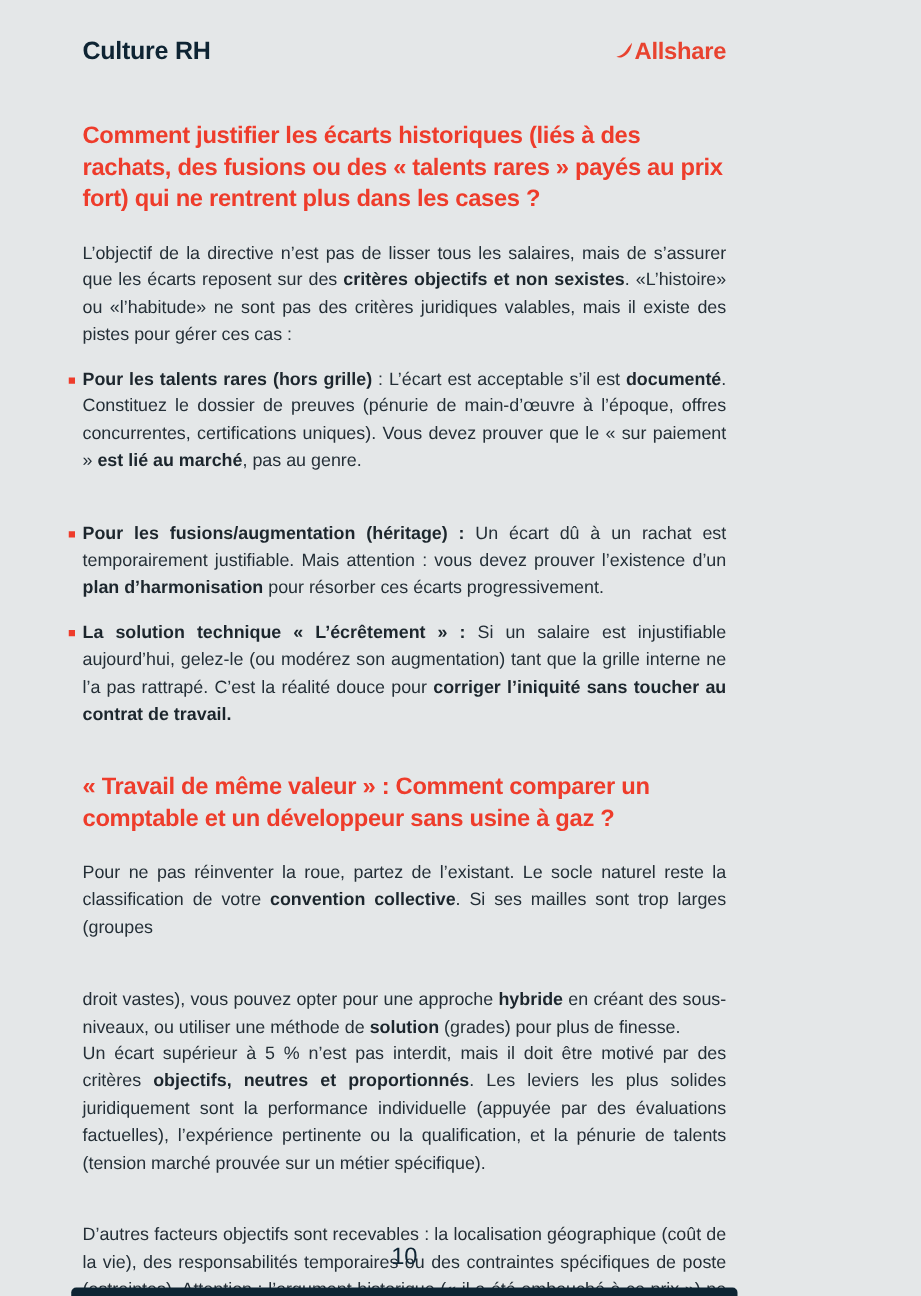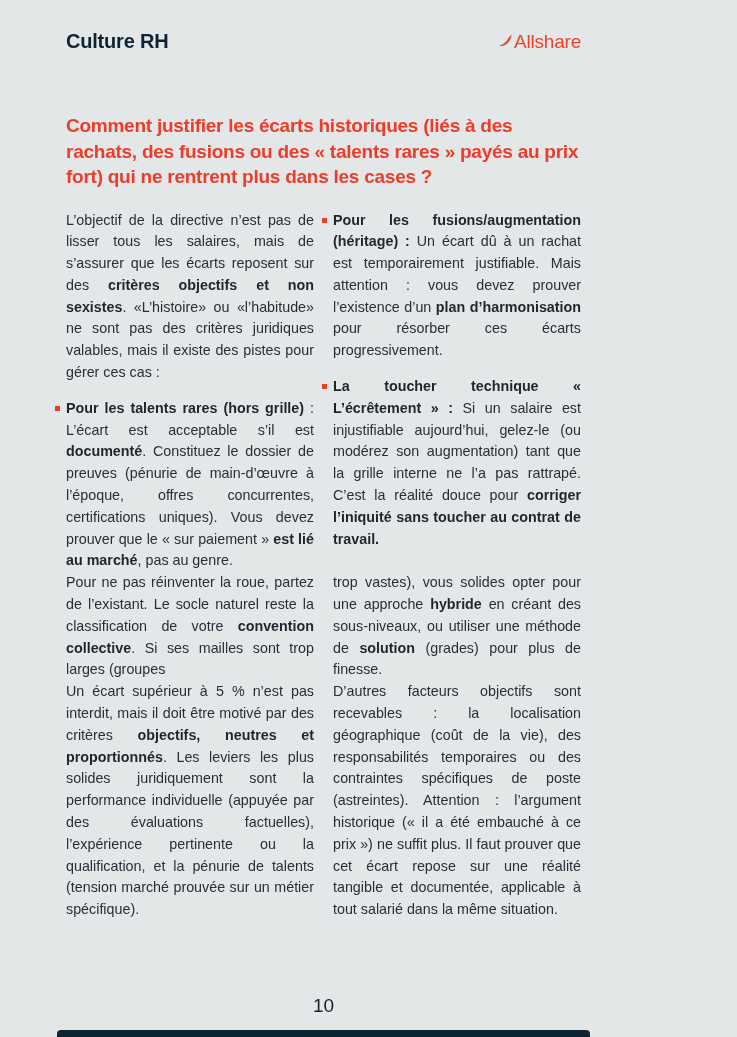--- a/index.html
+++ b/index.html
@@ -24,33 +24,33 @@
   }
   .brand {
     font-size: 20px; font-weight: 800; letter-spacing: -0.2px;
     color: var(--navy, #0e2433);
   }
   .logo { display: flex; align-items: flex-start; gap: 1px; }
   .logo-swoosh { width: 15px; height: 15px; margin-top: 2px; }
   .logo-swoosh svg { width: 15px; height: 15px; display: block; }
   .logo-swoosh path { fill: var(--logo-red, #e8432f); }
   .logo-text {
-    font-size: 19px; font-weight: 400; letter-spacing: -0.2px;
+    font-size: 19px; font-weight: 700; letter-spacing: -0.2px;
     color: var(--logo-red, #e8432f);
   }
   
   .section h2 {
     margin: 34px 0 20px 0;
     font-size: 19px; line-height: 25.5px; font-weight: 800;
     letter-spacing: -0.25px;
     color: var(--accent, #ee3c2b);
     text-align: left;
   }
-  .section:first-child h2 { margin-top: 60px; }
-  .cols { display: flex; gap: 19px; }
+  .section:first-child h2 { margin-top: 43px; }
+  .cols { display: flex; gap: 36px; flex-direction: column; }
   .col { flex: 1 1 0; min-width: 0; }
   .block {
     font-size: 14.3px; line-height: 21.8px;
     color: var(--body, #242f37);
     text-align: justify;
     margin: 0 0 14px 0;
   }
   .block:last-child { margin-bottom: 0; }
   .block b { font-weight: 700; color: var(--body-bold, #1c262d); }
   .block.bullet { position: relative; }
@@ -94,32 +94,33 @@
   <main>
   <section class="section">
     <h2>Comment justifier les écarts historiques (liés à des rachats, des fusions ou des « talents rares » payés au prix fort) qui ne rentrent plus dans les cases ?</h2>
     <div class="cols">
       <div class="col">
             <div class="block p"><span>L’objectif de la directive n’est pas de lisser tous les salaires, mais de s’assurer que les écarts reposent sur des </span><b>critères objectifs et non sexistes</b><span>. «L’histoire» ou «l’habitude» ne sont pas des critères juridiques valables, mais il existe des pistes pour gérer ces cas :</span></div>
             <div class="block bullet"><span class="marker"></span><b>Pour les talents rares (hors grille)</b><span> : L’écart est acceptable s’il est </span><b>documenté</b><span>. Constituez le dossier de preuves (pénurie de main-d’œuvre à l’époque, offres concurrentes, certifications uniques). Vous devez prouver que le « sur paiement » </span><b>est lié au marché</b><span>, pas au genre.</span></div>
           </div>
       <div class="col">
             <div class="block bullet"><span class="marker"></span><b>Pour les fusions/augmentation (héritage) :</b><span> Un écart dû à un rachat est temporairement justifiable. Mais attention : vous devez prouver l’existence d’un </span><b>plan d’harmonisation</b><span> pour résorber ces écarts progressivement.</span></div>
-            <div class="block bullet"><span class="marker"></span><b>La toucher technique « L’écrêtement » :</b><span> Si un salaire est injustifiable aujourd’hui, gelez-le (ou modérez son augmentation) tant que la grille interne ne l’a pas rattrapé. C’est la réalité douce pour </span><b>corriger l’iniquité sans toucher au contrat de travail.</b></div>
+            <div class="block bullet"><span class="marker"></span><b>La solution technique « L’écrêtement » :</b><span> Si un salaire est injustifiable aujourd’hui, gelez-le (ou modérez son augmentation) tant que la grille interne ne l’a pas rattrapé. C’est la réalité douce pour </span><b>corriger l’iniquité sans toucher au contrat de travail.</b></div>
           </div>
     </div>
   </section>
 
   <section class="section">
+    <h2>« Travail de même valeur » : Comment comparer un comptable et un développeur sans usine à gaz ?</h2>
     <div class="cols">
       <div class="col">
             <div class="block p"><span>Pour ne pas réinventer la roue, partez de l’existant. Le socle naturel reste la classification de votre </span><b>convention collective</b><span>. Si ses mailles sont trop larges (groupes</span></div>
           </div>
       <div class="col">
-            <div class="block p"><span>trop vastes), vous solides opter pour une approche </span><b>hybride</b><span> en créant des sous-niveaux, ou utiliser une méthode de </span><b>solution</b><span> (grades) pour plus de finesse.</span></div>
+            <div class="block p"><span>droit vastes), vous pouvez opter pour une approche </span><b>hybride</b><span> en créant des sous-niveaux, ou utiliser une méthode de </span><b>solution</b><span> (grades) pour plus de finesse.</span></div>
           </div>
     </div>
   </section>
 
   <section class="section">
     <div class="cols">
       <div class="col">
             <div class="block p"><span>Un écart supérieur à 5 % n’est pas interdit, mais il doit être motivé par des critères </span><b>objectifs, neutres et proportionnés</b><span>. Les leviers les plus solides juridiquement sont la performance individuelle (appuyée par des évaluations factuelles), l’expérience pertinente ou la qualification, et la pénurie de talents (tension marché prouvée sur un métier spécifique).</span></div>
           </div>
       <div class="col">

